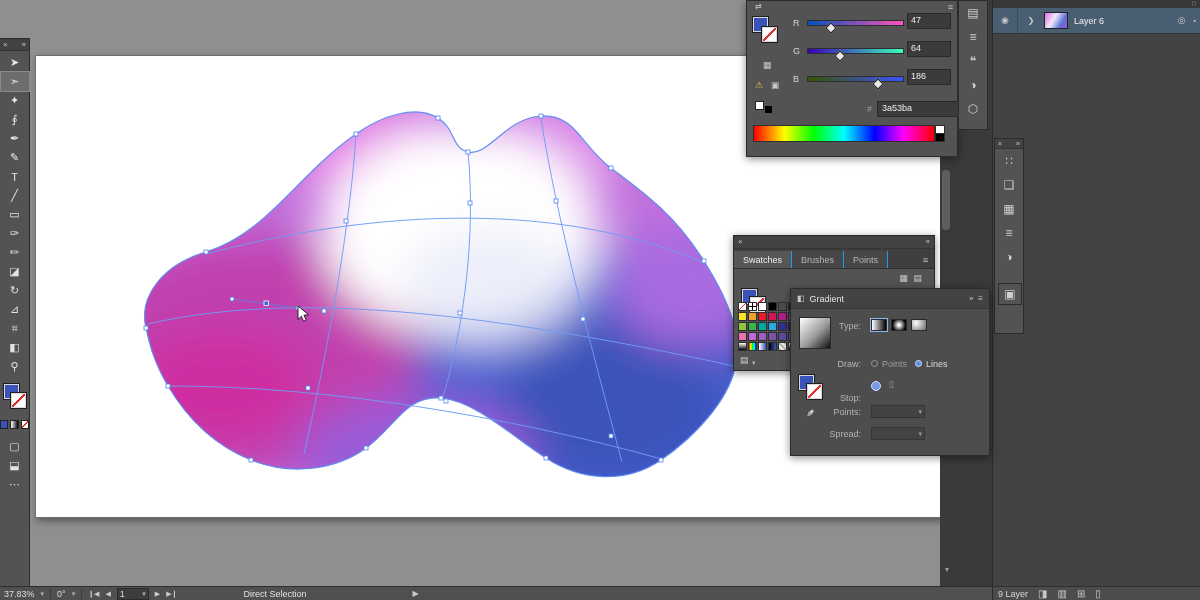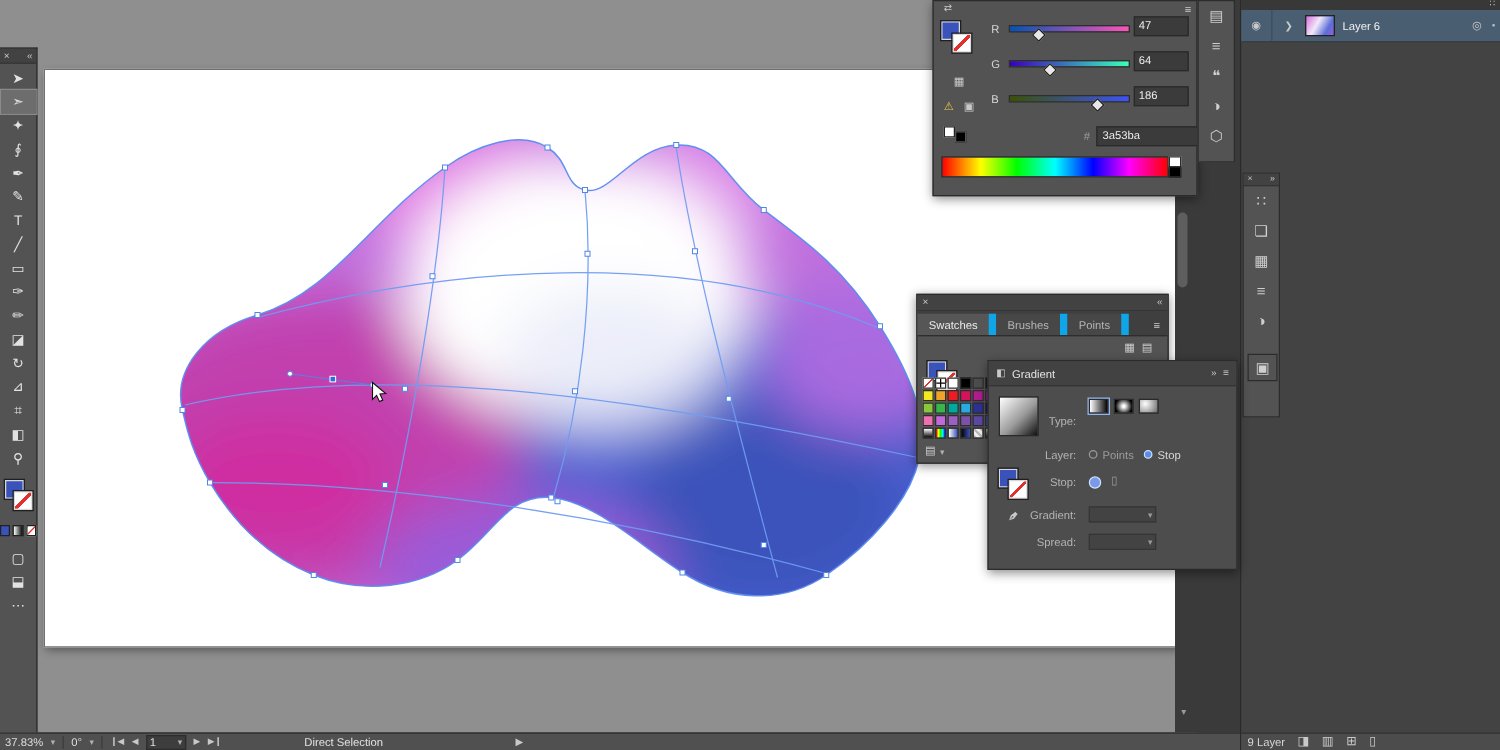--- a/index.html
+++ b/index.html
@@ -42,21 +42,21 @@
   .ch-handle{position:absolute;top:3px;width:6px;height:6px;background:#e8e8e8;
              border:1px solid #1c1c1c;transform:translateX(-3px) rotate(45deg)}
   .ch-val{position:absolute;right:2px;top:-2px;width:36px;height:12px;background:#3b3b3b;
           border:1px solid #292929;color:#ececec;padding:1px 3px;text-align:left}
   #spectrum{position:absolute;left:6px;top:124px;width:180px;height:15px;border:1px solid #2e2e2e;
     background:linear-gradient(90deg,#f00 0%,#ff0 17%,#0f0 33%,#0ff 50%,#00f 67%,#f0f 83%,#f00 100%)}
   
   #swatches-panel{left:733px;top:235px;width:202px;height:136px;z-index:8}
   .tabbar{position:absolute;left:0;top:13px;width:100%;height:20px;background:#3f3f3f;
           display:flex;align-items:flex-end;box-sizing:border-box;border-bottom:1px solid #2e2e2e}
-  .tab{padding:4px 9px 3px;color:#b5b5b5;background:#474747;border-right:6px solid #0ea5e9}
+  .tab{padding:4px 9px 3px;color:#b5b5b5;background:#474747;border-right:1px solid #0ea5e9}
   .tab.selected{background:#565656;color:#ececec}
   .swgrid{position:absolute;left:4px;top:66px;width:62px;display:flex;flex-wrap:wrap;gap:1px}
   .sw{width:9px;height:9px;border:1px solid #2e2e2e;box-sizing:border-box;background:#888}
   .sw-none{background:linear-gradient(135deg,transparent 44%,#e0312e 44%,#e0312e 56%,transparent 56%),#fff}
   .sw-reg{background:linear-gradient(#000,#000) center/1px 7px no-repeat,
           linear-gradient(#000,#000) center/7px 1px no-repeat,#fff}
   .sw-grad1{background:linear-gradient(180deg,#fff,#000)}
   .sw-grad2{background:linear-gradient(90deg,#f00,#ff0,#0f0,#0ff,#00f)}
   .sw-grad3{background:linear-gradient(90deg,#fff,#3a53ba)}
   .sw-grad4{background:linear-gradient(90deg,#000,#3a53ba)}
@@ -436,36 +436,36 @@
     <span class="ico" style="margin-left:auto">»</span>
     <span class="ico">≡</span>
   </div>
   <div id="grad-preview"></div>
   <div class="proxy abs" style="left:8px;top:66px;width:30px;height:26px">
     <span class="fillsq" style="left:0;top:0"></span>
     <span class="strokesq" style="left:8px;top:9px"></span>
   </div>
   <span class="abs ico" style="left:14px;top:118px;transform:rotate(135deg);font-size:12px">✒</span>
 
-  <span class="glabel" style="left:0;top:43px">Type:</span>
+  <span class="glabel" style="left:0;top:32px">Type:</span>
   <span class="gtype selected" style="left:80px;top:30px;background:linear-gradient(90deg,#fff,#000)"></span>
   <span class="gtype" style="left:100px;top:30px;background:radial-gradient(circle,#fff 10%,#000 80%)"></span>
   <span class="gtype" style="left:120px;top:30px;background:radial-gradient(circle at 30% 30%,#fff,#666)"></span>
 
-  <span class="glabel" style="left:0;top:70px">Layer:</span>
+  <span class="glabel" style="left:0;top:70px">Draw:</span>
   <span class="radio" style="left:80px;top:71px"></span>
   <span class="abs dim" style="left:91px;top:70px">Points</span>
   <span class="radio on" style="left:124px;top:71px"></span>
-  <span class="abs" style="left:135px;top:70px;color:#d8d8d8">Stop</span>
-
-  <span class="glabel" style="left:0;top:92px">Stop:</span>
+  <span class="abs" style="left:135px;top:70px;color:#d8d8d8">Lines</span>
+
+  <span class="glabel" style="left:0;top:104px">Stop:</span>
   <span class="abs" style="left:80px;top:92px;width:8px;height:8px;border-radius:50%;background:#7a9ae8;border:1px solid #cfe0ff"></span>
   <span class="abs ico dim" style="left:98px;top:91px">▯</span>
 
-  <span class="glabel dim" style="left:0;top:118px">Gradient:</span>
+  <span class="glabel dim" style="left:0;top:118px">Points:</span>
   <span class="gdrop" style="left:80px;top:116px">
       <span class="caret">▾</span>
     </span>
   <span class="glabel dim" style="left:0;top:140px">Spread:</span>
   <span class="gdrop" style="left:80px;top:138px">
       <span class="caret">▾</span>
     </span>
 </div>
 
 <div class="abs" id="status-bar">

